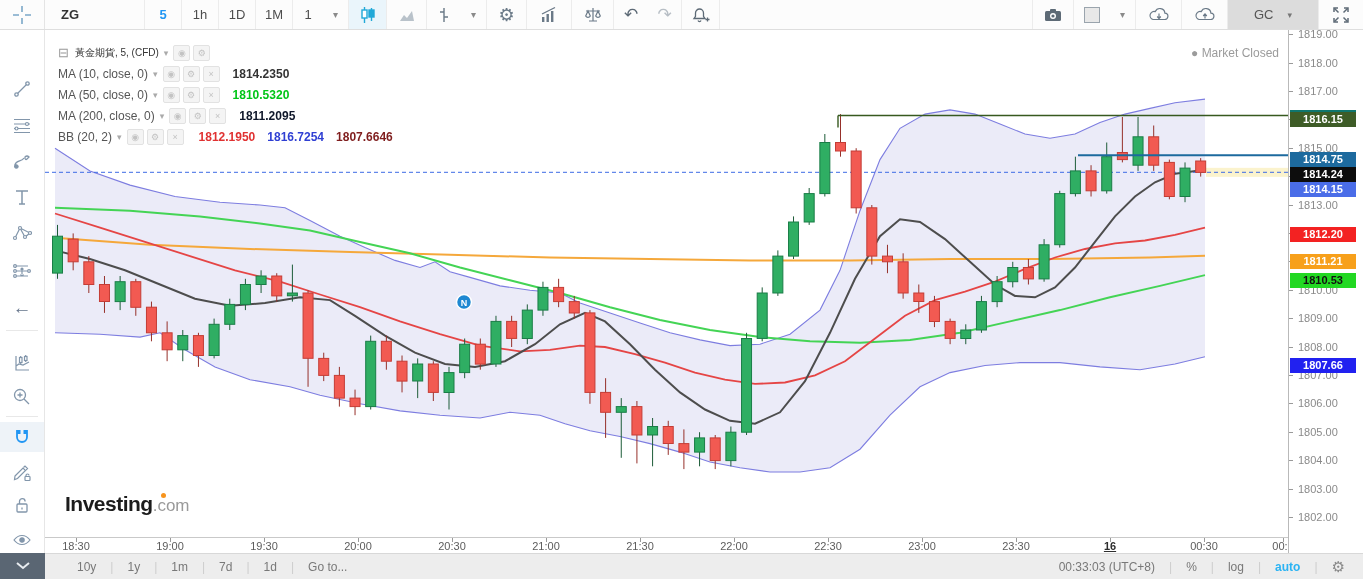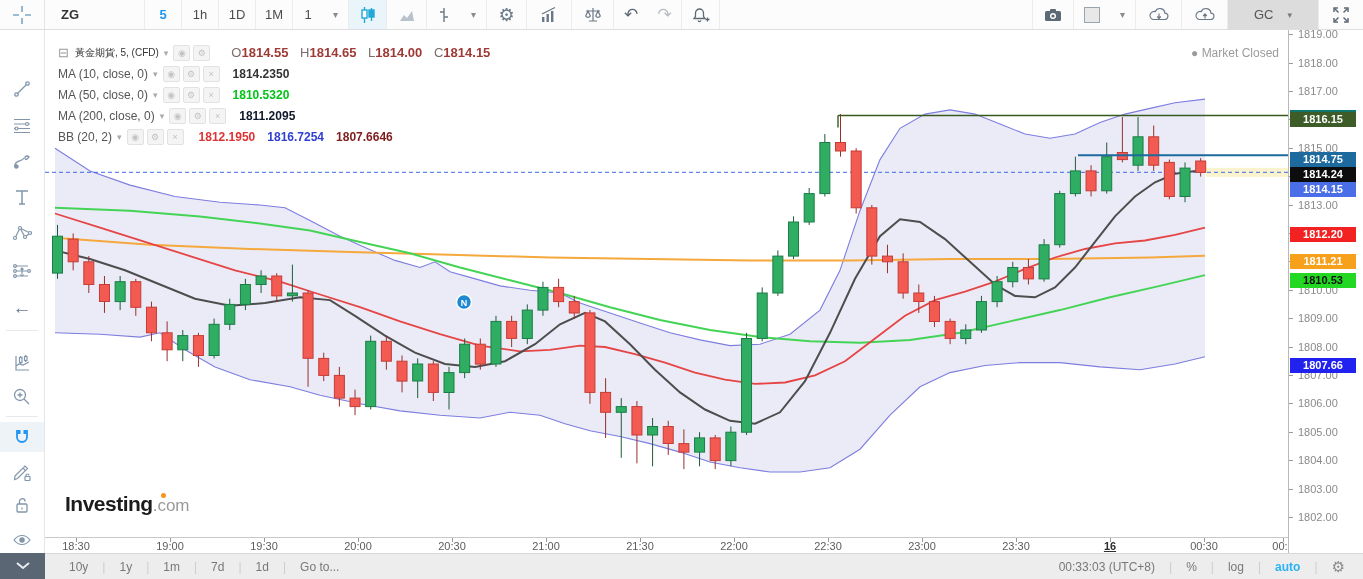--- a/index.html
+++ b/index.html
@@ -57,21 +57,21 @@
 
   
   #taxis{position:absolute;left:45px;top:537px;width:1243px;height:16px;border-top:1px solid #c9c9c9;background:#fff;overflow:hidden;cursor:ew-resize;box-sizing:border-box;}
   .tlabel{position:absolute;top:2px;font-size:11px;color:#5c5c5c;transform:translateX(-50%);}
   .tlabel.bold{font-weight:bold;color:#2e2e2e;text-decoration:underline;}
   .tdash{position:absolute;top:0;width:1px;height:4px;background:#9a9a9a;}
   #taxis-corner{position:absolute;left:1288px;top:537px;width:75px;height:16px;border-left:1px solid #b9b9b9;background:#fff;box-sizing:border-box;}
 
   
   #botbar{position:absolute;left:45px;top:553px;width:1318px;height:26px;background:#ededed;border-top:1px solid #d8d8d8;display:flex;align-items:center;justify-content:space-between;font-size:12px;color:#787878;box-sizing:border-box;padding:0 18px 0 24px;}
-  .bb-left,.bb-right{display:flex;align-items:center;gap:14px;}
+  .bb-left,.bb-right{display:flex;align-items:center;gap:14px;margin-left:8px;}
   .bb-link{cursor:pointer;}
   .pipe{color:#cdcdcd;}
   .bb-auto{color:#2bb3f3;font-weight:bold;cursor:pointer;}
   .bb-gear{font-size:15px;color:#8a8a8a;cursor:pointer;}
 </style>
 </head>
 <body>
 
 <div id="app">
 
@@ -636,26 +636,20 @@
       </svg>
     </div>
 
   <div id="legend">
     <div class="lg-row">
       <span class="collapse-ic">⊟</span>
       <span class="lg-title">黃金期貨, 5, (CFD)</span>
       <span class="lg-caret">▾</span>
       <span class="mini">◉</span>
       <span class="mini">⚙</span>
-      <span class="ohlc">
-        <span class="k">O</span><span class="v">1814.55</span>
-        <span class="k">H</span><span class="v">1814.65</span>
-        <span class="k">L</span><span class="v">1814.00</span>
-        <span class="k">C</span><span class="v">1814.15</span>
-      </span>
     </div>
     <div class="lg-row">
       <span class="lg-ind">MA (10, close, 0)</span>
         <span class="lg-caret">▾</span>
       <span class="mini">◉</span>
       <span class="mini">⚙</span>
       <span class="mini">×</span>
       <span class="lg-val" style="color:#333;">1814.2350</span>
     </div>
     <div class="lg-row">

